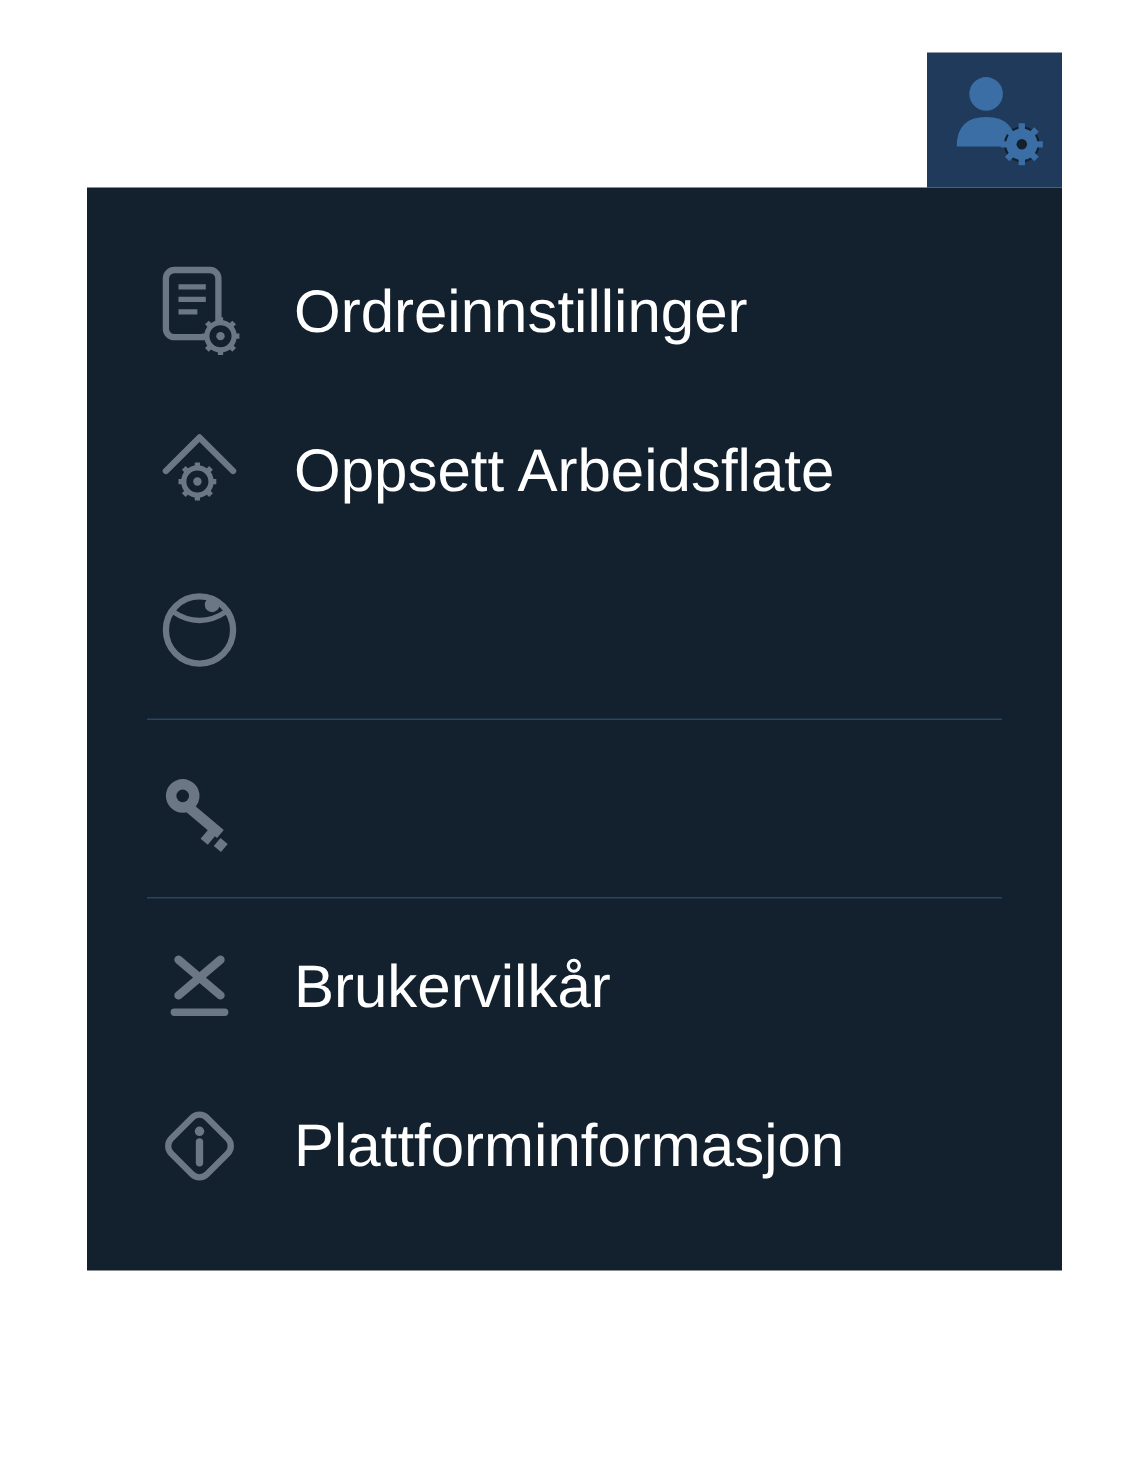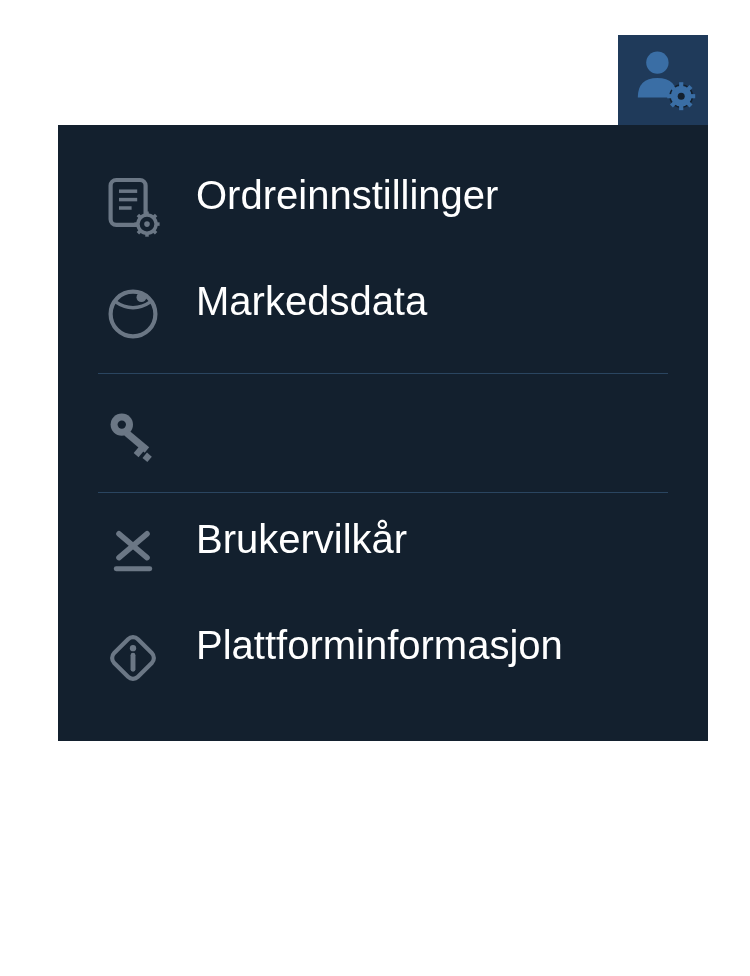--- a/index.html
+++ b/index.html
@@ -26,21 +26,21 @@
     .dropdown-panel {
       position: absolute;
       top: 125px;
       right: 42px;
       width: 650px;
       background: #13202e;
       padding: 30px 0;
     }
     .menu-item {
       display: flex;
-      align-items: flex-start;
+      align-items: center;
       padding: 18px 40px;
       cursor: pointer;
       gap: 28px;
     }
     .menu-icon {
       width: 70px;
       height: 70px;
       display: flex;
       align-items: center;
       justify-content: center;
@@ -109,30 +109,51 @@
             <line x1="5" y1="31" x2="9" y2="27"></line>
             <line x1="27" y1="9" x2="31" y2="5"></line>
           </g>
         </g>
       </svg>
     </span>
     <span class="menu-label">Ordreinnstillinger</span>
   </div>
 
 
+  <div class="menu-item">
+    <span class="menu-icon">
+      <svg viewBox="0 0 100 100">
+        <path d="M 18 50 L 50 18 L 82 50" fill="none" stroke="#6b7785" stroke-width="6" stroke-linejoin="round" stroke-linecap="round"></path>
+        <g transform="translate(30,42)">
+          <circle cx="18" cy="18" r="13" fill="none" stroke="#6b7785" stroke-width="5"></circle>
+          <circle cx="18" cy="18" r="4" fill="#6b7785"></circle>
+          <g stroke="#6b7785" stroke-width="5">
+            <line x1="18" y1="0" x2="18" y2="6"></line>
+            <line x1="18" y1="30" x2="18" y2="36"></line>
+            <line x1="0" y1="18" x2="6" y2="18"></line>
+            <line x1="30" y1="18" x2="36" y2="18"></line>
+            <line x1="5" y1="5" x2="9" y2="9"></line>
+            <line x1="27" y1="27" x2="31" y2="31"></line>
+            <line x1="5" y1="31" x2="9" y2="27"></line>
+            <line x1="27" y1="9" x2="31" y2="5"></line>
+          </g>
+        </g>
+      </svg>
+    </span>
+    <span class="menu-label">Oppsett Arbeidsflate</span>
+  </div>
 
   <div class="menu-item">
     <span class="menu-icon">
       <svg viewBox="0 0 100 100">
         <circle cx="50" cy="50" r="32" fill="none" stroke="#6b7785" stroke-width="6"></circle>
         <path d="M 24 32 Q 50 50 76 32" fill="none" stroke="#6b7785" stroke-width="5"></path>
         <circle cx="62" cy="26" r="7" fill="#6b7785"></circle>
       </svg>
     </span>
-    <span class="menu-label">Markedsdata</span>
   </div>
 
   <div class="divider"></div>
 
   <div class="menu-item">
     <span class="menu-icon">
       <svg viewBox="0 0 100 100">
         <circle cx="34" cy="38" r="16" fill="#6b7785"></circle>
         <circle cx="34" cy="38" r="6" fill="#13202e"></circle>
         <rect x="44" y="46" width="38" height="10" fill="#6b7785" transform="rotate(40 44 46)"></rect>

